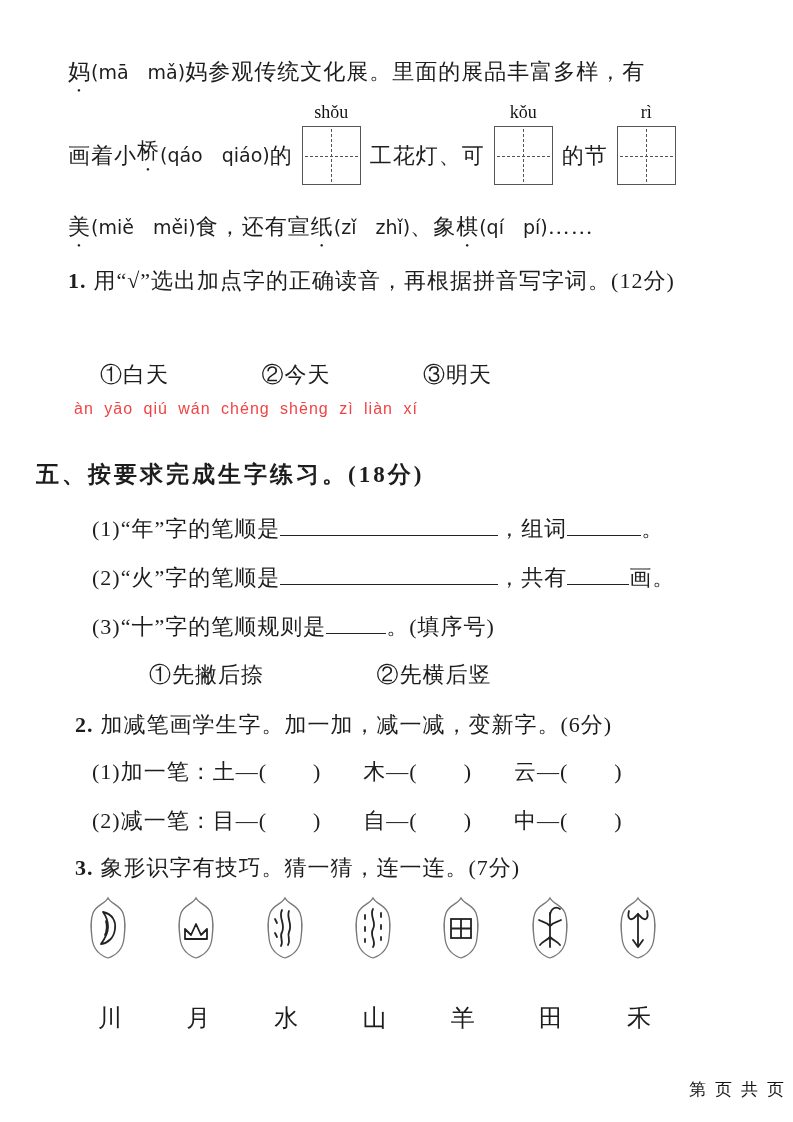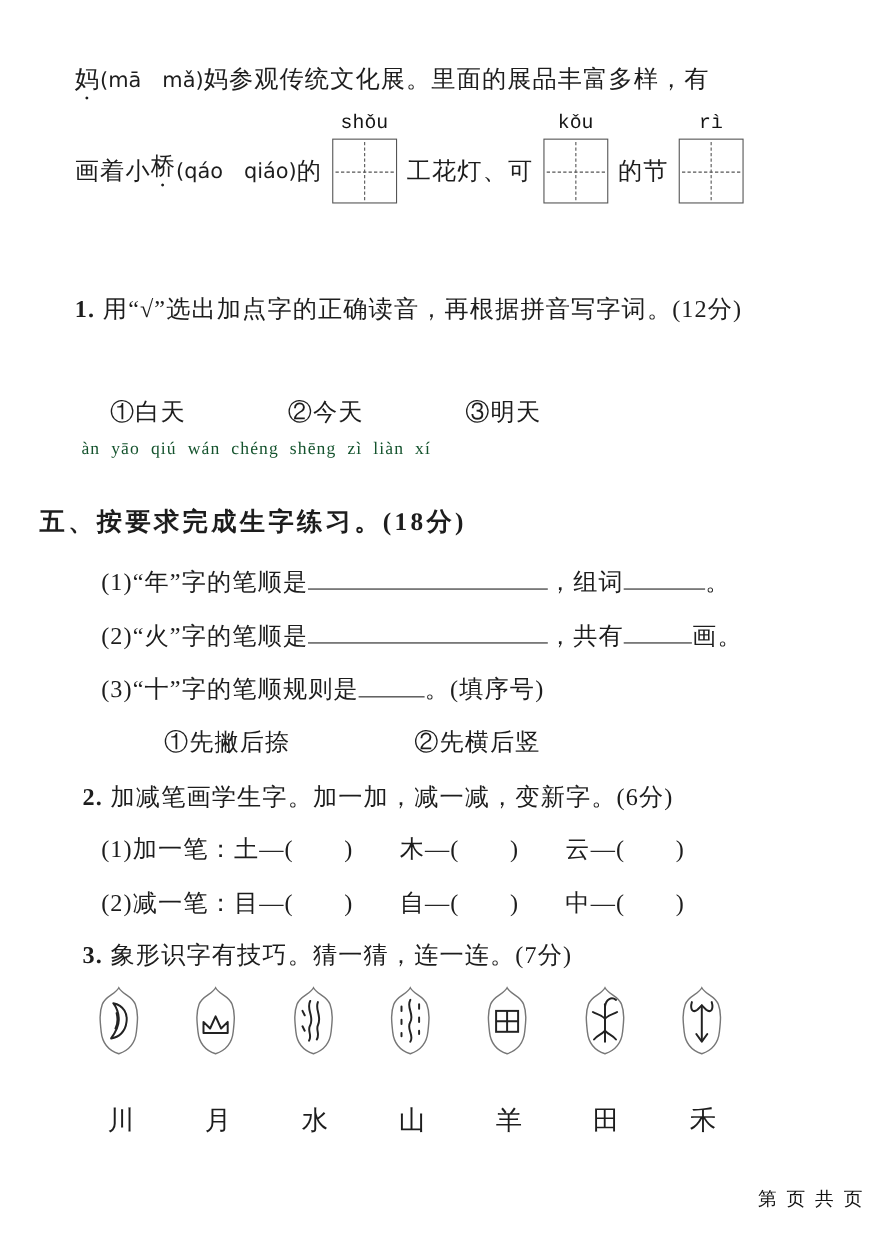--- a/index.html
+++ b/index.html
@@ -14,30 +14,30 @@
     -webkit-text-emphasis:filled dot #1d1d1d;-webkit-text-emphasis-position:under right;
     text-emphasis:filled dot #1d1d1d;text-emphasis-position:under right;
   }
   .qnum{font-weight:700;margin-right:7px;}
   .flexline{display:flex;align-items:center;}
   .zibox{position:relative;width:57px;height:57px;border:1.6px solid #555;margin:0 9px;flex:none;}
   .zibox::before{content:"";position:absolute;left:2px;right:2px;top:50%;border-top:1.4px dashed #555;}
   .zibox::after{content:"";position:absolute;top:2px;bottom:2px;left:50%;border-left:1.4px dashed #555;}
   .pylabel{
     position:absolute;top:-25px;left:-12px;right:-12px;text-align:center;
-    font-family:Liberation Mono, monospace;font-size:18px;letter-spacing:0;color:#141414;
+    font-family:Liberation Serif, serif;font-size:18px;letter-spacing:0;color:#141414;
   }
   .blank{display:inline-block;border-bottom:1.6px solid #222;height:4px;}
   .b218{width:218px;} .b74{width:74px;} .b62{width:62px;} .b60{width:60px;}
   .opt{display:inline-block;margin-right:86px;}
   .choice1{display:inline-block;margin-right:106px;margin-left:48px;}
   .cell{margin-right:42px;}
   .pyline{
-    position:absolute;left:74px;top:400px;font-family:Liberation Serif, serif;
-    font-size:16px;letter-spacing:1px;word-spacing:5px;white-space:nowrap;color:#14532d;
+    position:absolute;left:74px;top:400px;font-family:Liberation Sans, sans-serif;
+    font-size:16px;letter-spacing:1px;word-spacing:5px;white-space:nowrap;color:#ef4444;
   }
   .heading{position:absolute;left:36px;top:419px;font-size:23px;font-weight:700;letter-spacing:3px;white-space:nowrap;margin-top:40px;}
   .badgerow{position:absolute;left:84px;top:895px;width:578px;display:flex;justify-content:space-between;}
   .badge{width:48px;height:66px;flex:none;}
   .badge svg{display:block;}
   .ansrow{
     position:absolute;left:98px;top:1002px;width:553px;display:flex;
     justify-content:space-between;font-size:24px;
   }
   .footer{
@@ -65,20 +65,23 @@
     <span>工花灯、可</span>
     <span class="zibox">
         <span class="pylabel">kǒu</span>
       </span>
     <span>的节</span>
     <span class="zibox">
         <span class="pylabel">rì</span>
       </span>
   </div>
 
+  <div class="line" style="left:68px;top:212px;">
+    <span class="emdot">美</span><span class="py">(miě　měi)</span><span>食，还有宣</span><span class="emdot">纸</span><span class="py">(zǐ　zhǐ)</span><span>、象</span><span class="emdot">棋</span><span class="py">(qí　pí)</span><span>……</span>
+  </div>
 
   <div class="line" style="left:68px;top:266px;">
     <span class="qnum">1.</span><span>用“√”选出加点字的正确读音，再根据拼音写字词。(12分)</span>
   </div>
 
   <div class="line" style="left:100px;top:360px;">
     <span class="opt">①白天</span>
     <span class="opt">②今天</span>
     <span>③明天</span>
   </div>

